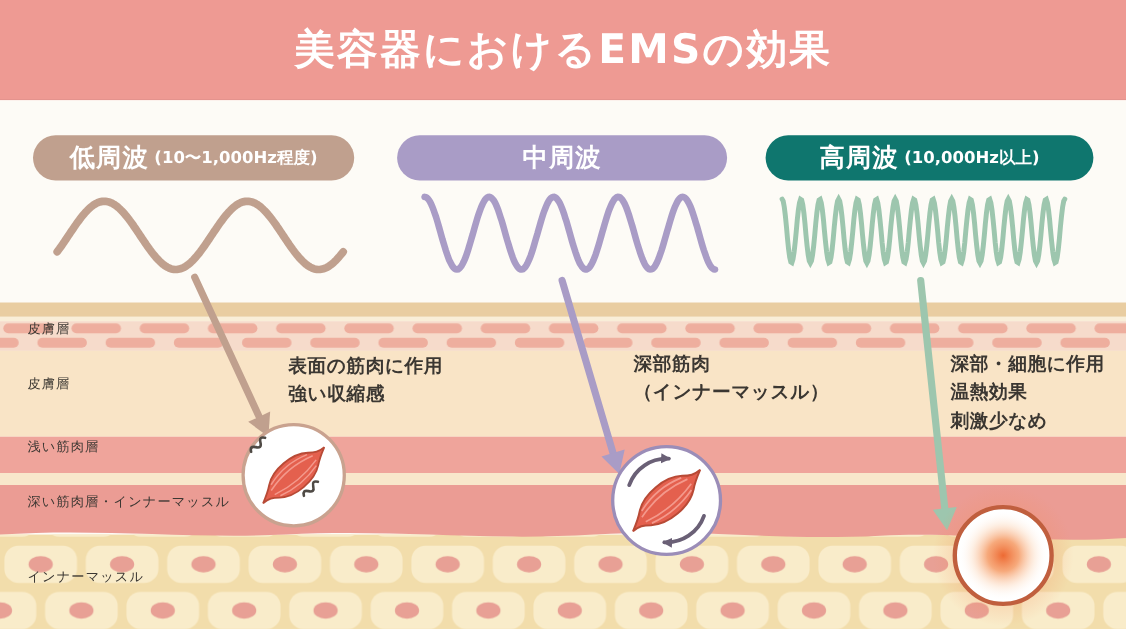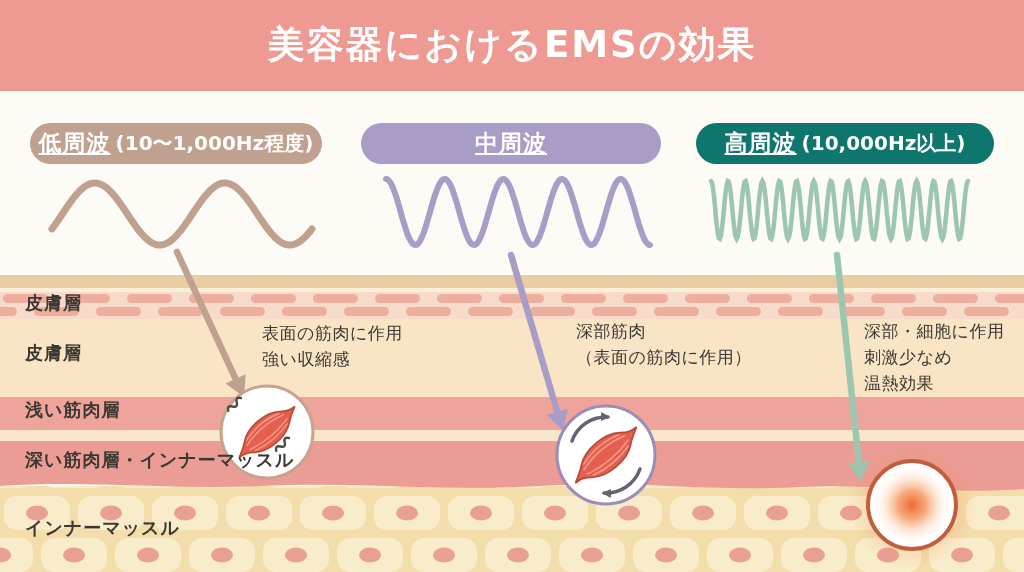--- a/index.html
+++ b/index.html
@@ -13,28 +13,28 @@
     background:var(--header-bg,#ee9a93);
     display:flex;align-items:center;justify-content:center;
     border-bottom:1px solid rgba(0,0,0,0.04);
   }
   .header h1{margin:0;color:#ffffff;font-size:37px;font-weight:bold;letter-spacing:2px;}
   .canvas{position:absolute;left:0;top:90px;width:1024px;height:482px;display:block;}
   .pill{
     position:absolute;top:123px;height:41px;border-radius:22px;
     display:flex;align-items:center;justify-content:center;gap:5px;color:#ffffff;
   }
-  .pill-label{font-size:23px;font-weight:bold;letter-spacing:1px;text-decoration:underline;}
-  .pill-range{font-size:20px;font-weight:bold;}
+  .pill-label{font-size:23px;font-weight:bold;letter-spacing:1px;}
+  .pill-range{font-size:15px;font-weight:bold;}
   .skin-label{
-    position:absolute;left:25px;font-size:18px;font-weight:700;
+    position:absolute;left:25px;font-size:12px;font-weight:400;
     color:var(--text,#3b3732);letter-spacing:1px;white-space:nowrap;
   }
   .note{
-    position:absolute;font-size:17px;font-weight:400;line-height:26px;
+    position:absolute;font-size:17px;font-weight:700;line-height:26px;
     color:var(--text,#3b3732);white-space:nowrap;letter-spacing:0.5px;
   }
   .wave{fill:none;stroke-linecap:round;}
   .f-tan{fill:var(--layer-tan,#e9cda1);}
   .f-creamline{fill:var(--layer-cream-line,#f9eed8);}
   .f-dashbg{fill:var(--layer-dash-bg,#f6dbcb);}
   .p-dash{fill:var(--layer-dash,#eeae9e);}
   .f-peach{fill:var(--layer-peach,#f9e4c6);}
   .f-pink{fill:var(--layer-muscle-shallow,#efa49b);}
   .f-cream2{fill:var(--layer-cream-band,#f8e7cb);}
@@ -162,21 +162,21 @@
   <div class="skin-label" style="top:398px;">浅い筋肉層</div>
   <div class="skin-label" style="top:448px;text-align:right;">深い筋肉層・インナーマッスル</div>
   <div class="skin-label" style="top:516px;">インナーマッスル</div>
 
   <div class="note" style="left:262px;top:320px;">
     <div>表面の筋肉に作用</div>
     <div>強い収縮感</div>
   </div>
   <div class="note" style="left:576px;top:318px;">
     <div>深部筋肉</div>
-    <div>（表面の筋肉に作用）</div>
+    <div>（インナーマッスル）</div>
   </div>
   <div class="note" style="left:864px;top:318px;">
     <div>深部・細胞に作用</div>
+    <div>温熱効果</div>
     <div>刺激少なめ</div>
-    <div>温熱効果</div>
   </div>
 
 </div>
 
 </body></html>

